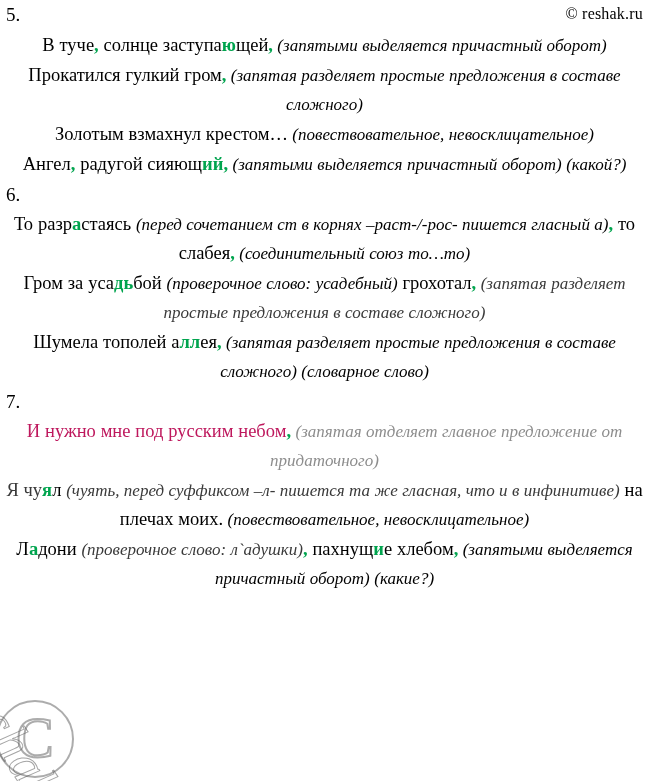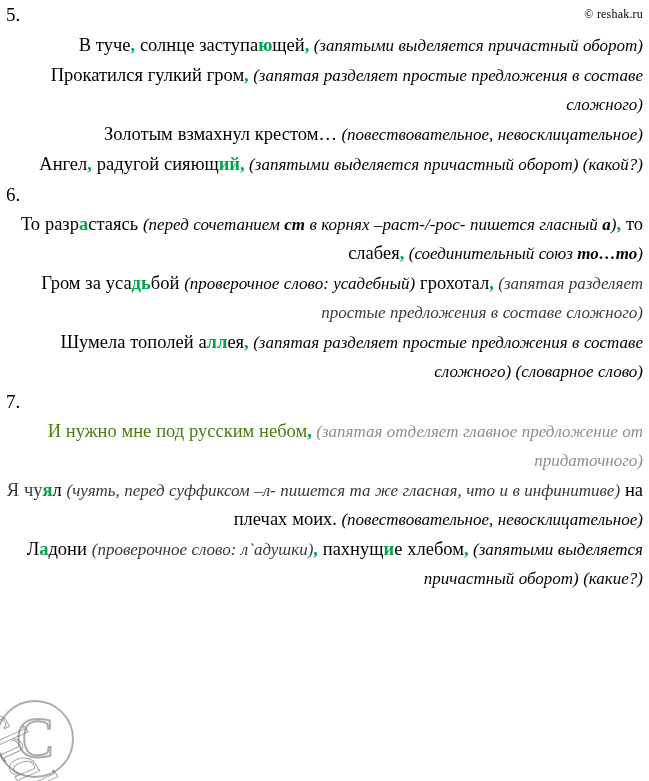--- a/index.html
+++ b/index.html
@@ -30,59 +30,59 @@
     align-items: flex-start;
     justify-content: space-between;
     height: 26px;
   }
   .task-num {
     font-size: 19px;
     line-height: 22px;
     font-weight: normal;
   }
   .copyright {
-    font-size: 12px;
+    font-size: 16px;
     line-height: 20px;
     letter-spacing: 0.2px;
     white-space: nowrap;
   }
 
   
   .section-num {
     font-size: 19px;
     line-height: 28px;
     margin: 2px 0 0 0;
   }
   .para {
     font-size: 18.5px;
     line-height: 29px;
     margin: 1px 0 0 0;
-    text-align: right;
+    text-align: center;
     word-spacing: 0.2px;
   }
   .note {
     font-style: italic;
     font-size: 17px;
   }
   .note b {
-    font-weight: bold;
+    font-weight: normal;
     font-style: italic;
   }
   .hl {
     color: #00a44e;
     font-weight: bold;
   }
   .comma-hl {
     color: #00a44e;
     font-weight: bold;
   }
 
   
   .fade1 { color: #3a3a3a; }
-  .fade2 { color: #4d7c0f; }
+  .fade2 { color: #be185d; }
   .dim   { color: #8d8d8d; }
 
   
   #watermark {
     position: absolute;
     left: -10px;
     top: 636px;
     width: 260px;
     height: 150px;
     pointer-events: none;

